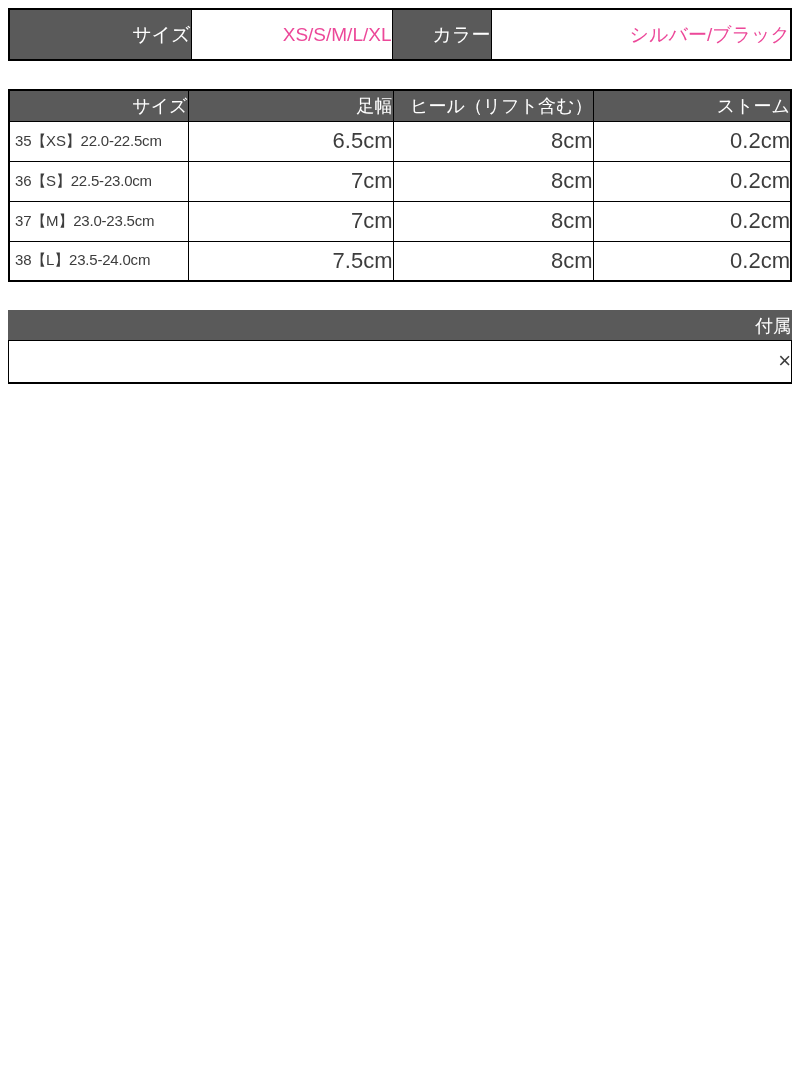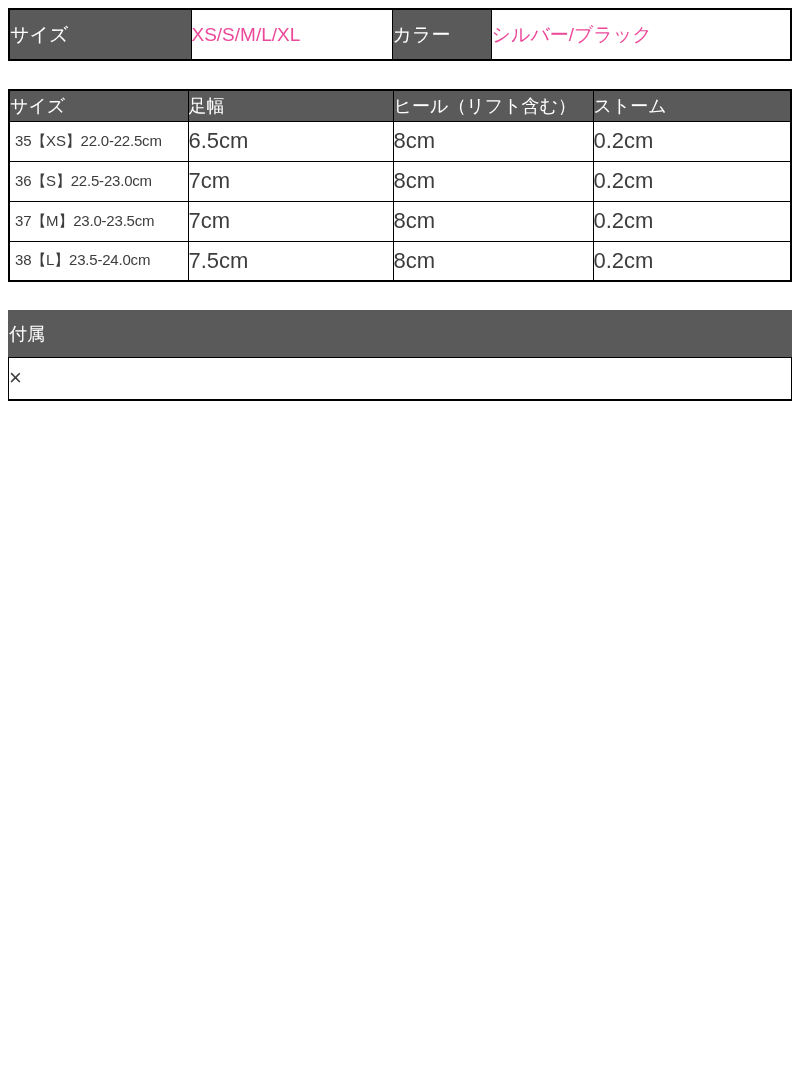--- a/index.html
+++ b/index.html
@@ -12,21 +12,21 @@
   .page { padding: 8px; }
 
   table {
     width: 784px;
     border-collapse: collapse;
     table-layout: fixed;
   }
   td, th {
     border: 1px solid #000000;
     vertical-align: middle;
-    text-align: left;
+    text-align: right;
     overflow: hidden;
     white-space: nowrap;
   }
   .dark {
     background: #5a5a5a;
     color: #ffffff;
     font-weight: normal;
   }
   .light { color: #ec4899; }
 
@@ -40,21 +40,21 @@
   .t2 td { height: 40px; font-size: 22px; color: #3d3d3d; }
   .t2 td.size-col {
     text-align: left;
     padding-left: 5px;
     font-size: 15px;
     letter-spacing: -0.2px;
   }
 
   
   .t3 { margin-top: 28px; border: 1px solid #000000; }
-  .t3 th { height: 47px; font-size: 18px; border: 1px solid #5a5a5a; border-bottom: 1px solid #000; }
+  .t3 th { height: 30px; font-size: 18px; border: 1px solid #5a5a5a; border-bottom: 1px solid #000; }
   .t3 td { height: 42px; font-size: 22px; color: #3d3d3d; border-bottom: 2px solid #000; }
 </style>
 </head>
 <body>
 
 <div class="page">
 
   <table class="t1">
     <colgroup>
       <col style="width:182px">

